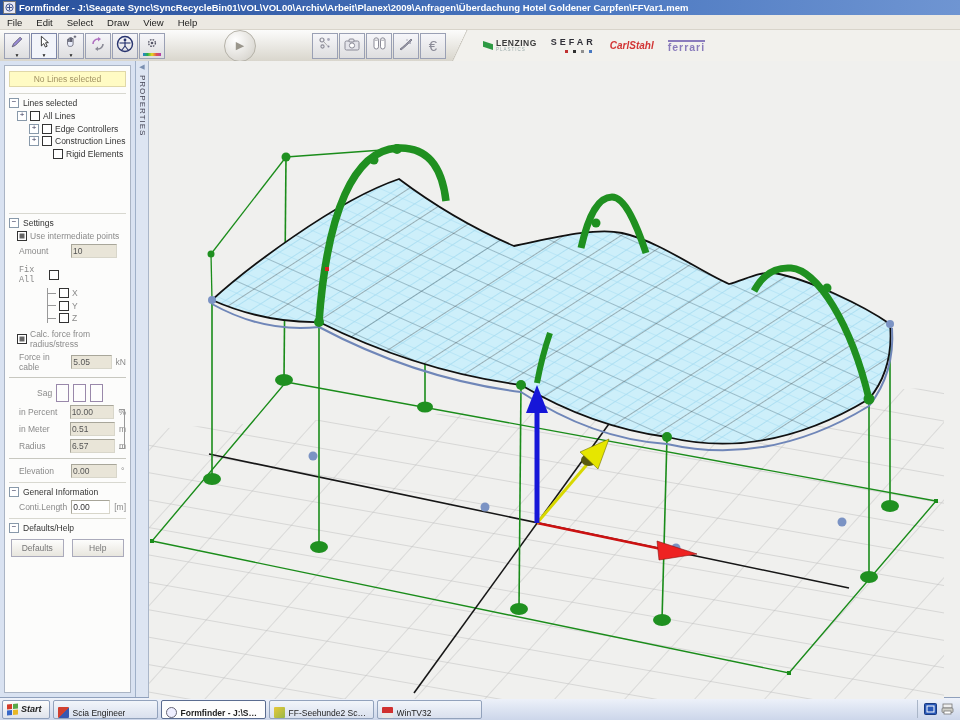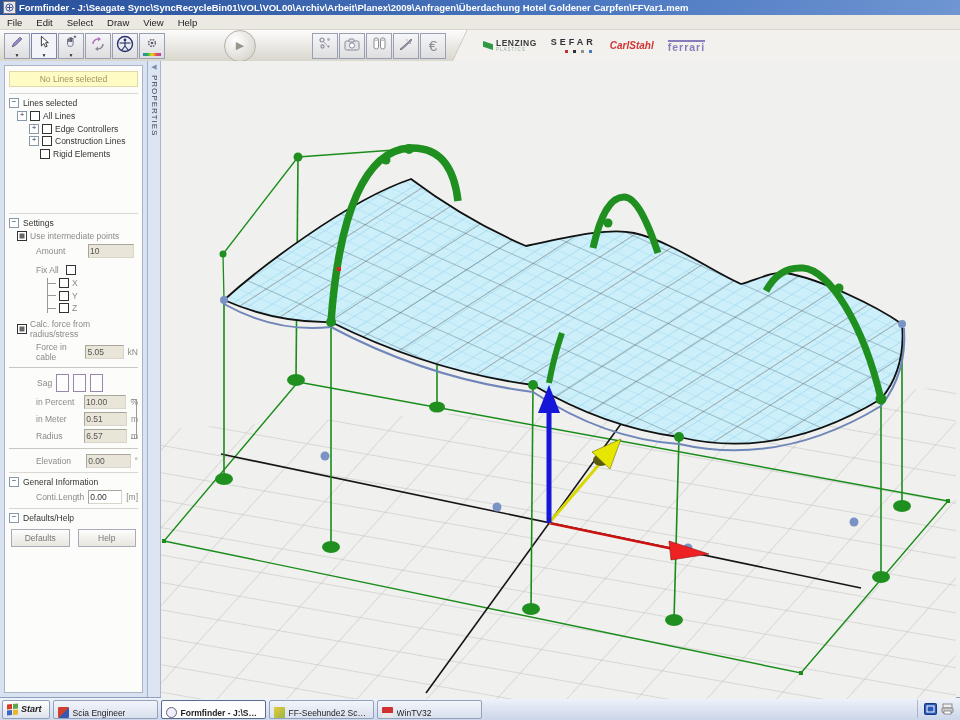--- a/index.html
+++ b/index.html
@@ -34,33 +34,33 @@
   .lz-text{font-size:8.5px;font-weight:bold;color:#3c3c3c;letter-spacing:.5px;line-height:7px;}
   .lz-sub{font-size:4.5px;color:#9aa;letter-spacing:1px;}
   .sefar{font-size:9px;font-weight:bold;letter-spacing:3px;color:#303038;line-height:8px;}
   .sefar-dots{display:flex;gap:5px;margin-left:14px;margin-top:1px;}
   .sefar-dots i{width:3px;height:3px;display:block;}
   .carlstahl{font-size:10px;font-weight:bold;color:#d23434;font-style:italic;}
   .ferrari{font-size:10.5px;font-weight:bold;color:#8a7cbc;letter-spacing:1px;border-top:2px solid #8a7cbc;line-height:10px;}
 
   
   .main{flex:1;display:flex;min-height:0;position:relative;background:#f0f0ee;}
-  .sidepanel{width:148px;background:#d9e2f1;border-right:1px solid #9fb0c8;box-sizing:border-box;padding:4px;font-size:8.5px;color:#333;}
+  .sidepanel{width:136px;background:#d9e2f1;border-right:1px solid #9fb0c8;box-sizing:border-box;padding:4px;font-size:8.5px;color:#333;}
   .inner{background:#fcfcfb;border:1px solid #aab4c4;height:628px;box-sizing:border-box;padding:5px 4px;overflow:hidden;}
   .banner{background:#fffbc4;border:1px solid #e0d8a8;color:#a29364;text-align:center;padding:2px 0;margin-bottom:6px;font-size:8.5px;}
   .sect{display:flex;align-items:center;gap:4px;margin:4px 0 3px;border-top:1px solid #d8d8d0;padding-top:4px;}
   .sect:first-of-type{border-top:none;padding-top:0;}
   .expbox{width:8px;height:8px;border:1px solid #8899aa;background:#fff;font-size:8px;line-height:6px;text-align:center;color:#335;flex:0 0 auto;}
   .col::before{content:"\2212";} .exp::before{content:"+";}
   .trow{display:flex;align-items:center;gap:3px;margin:2.5px 0 2.5px 8px;}
   .trow.i2{margin-left:20px;}
   .cb{width:8px;height:8px;border:1px solid #333;background:#fff;flex:0 0 auto;}
   .cb.on{background:#666;box-shadow:inset 0 0 0 1.5px #fff;}
   .gray{color:#8a8a8a;}
-  .frow{display:flex;align-items:center;margin:3px 0 3px 27px;gap:4px;}
+  .frow{display:flex;align-items:center;margin:3px 0 3px 10px;gap:4px;}
   .frow label{width:48px;color:#8a8a8a;}
   .field{width:42px;background:#e9e5d8;border:1px solid #a8a69a;border-right-color:#d8d6ca;border-bottom-color:#d8d6ca;
     padding:1px 1px;color:#555;font-size:8.5px;}
   .field.lite{background:#fff;color:#333;}
   .unit{color:#8a8a8a;}
   .xyz{margin-left:38px;border-left:1px solid #999;padding-left:0;}
   .xyz .trow{margin-left:0;}
   .xyz .trow::before{content:"";width:8px;border-top:1px solid #999;}
   .sagrow{display:flex;align-items:center;gap:4px;margin:6px 0 3px 28px;}
   .sagbox{width:11px;height:16px;border:1px solid #98a;background:#fdfdfd;}
@@ -257,41 +257,41 @@
         <div class="trow i2">
           <span class="expbox exp"></span>
           <span class="cb"></span>
           <span>Edge Controllers</span>
         </div>
         <div class="trow i2">
           <span class="expbox exp"></span>
           <span class="cb"></span>
           <span>Construction Lines</span>
         </div>
-        <div class="trow i2" style="margin-left:31px;">
+        <div class="trow i2" style="margin-left:44px;">
           <span class="cb"></span>
           <span>Rigid Elements</span>
         </div>
 
         <div class="spacer"></div>
 
         <div class="sect">
           <span class="expbox col"></span>
           <span>Settings</span>
         </div>
         <div class="trow">
           <span class="cb on"></span>
           <span class="gray">Use intermediate points</span>
         </div>
         <div class="frow">
           <label>Amount</label>
           <span class="field">10</span>
         </div>
         <div class="frow" style="margin-top:7px;">
-          <label style="width:26px;color:#8a8a8a;">Fix All</label>
+          <label style="width:26px;color:#8a8a8a;font-family:Liberation Mono, monospace;">Fix All</label>
           <span class="cb"></span>
         </div>
         <div class="xyz">
           <div class="trow">
             <span class="cb"></span>
             <span class="gray">X</span>
           </div>
           <div class="trow">
             <span class="cb"></span>
             <span class="gray">Y</span>

